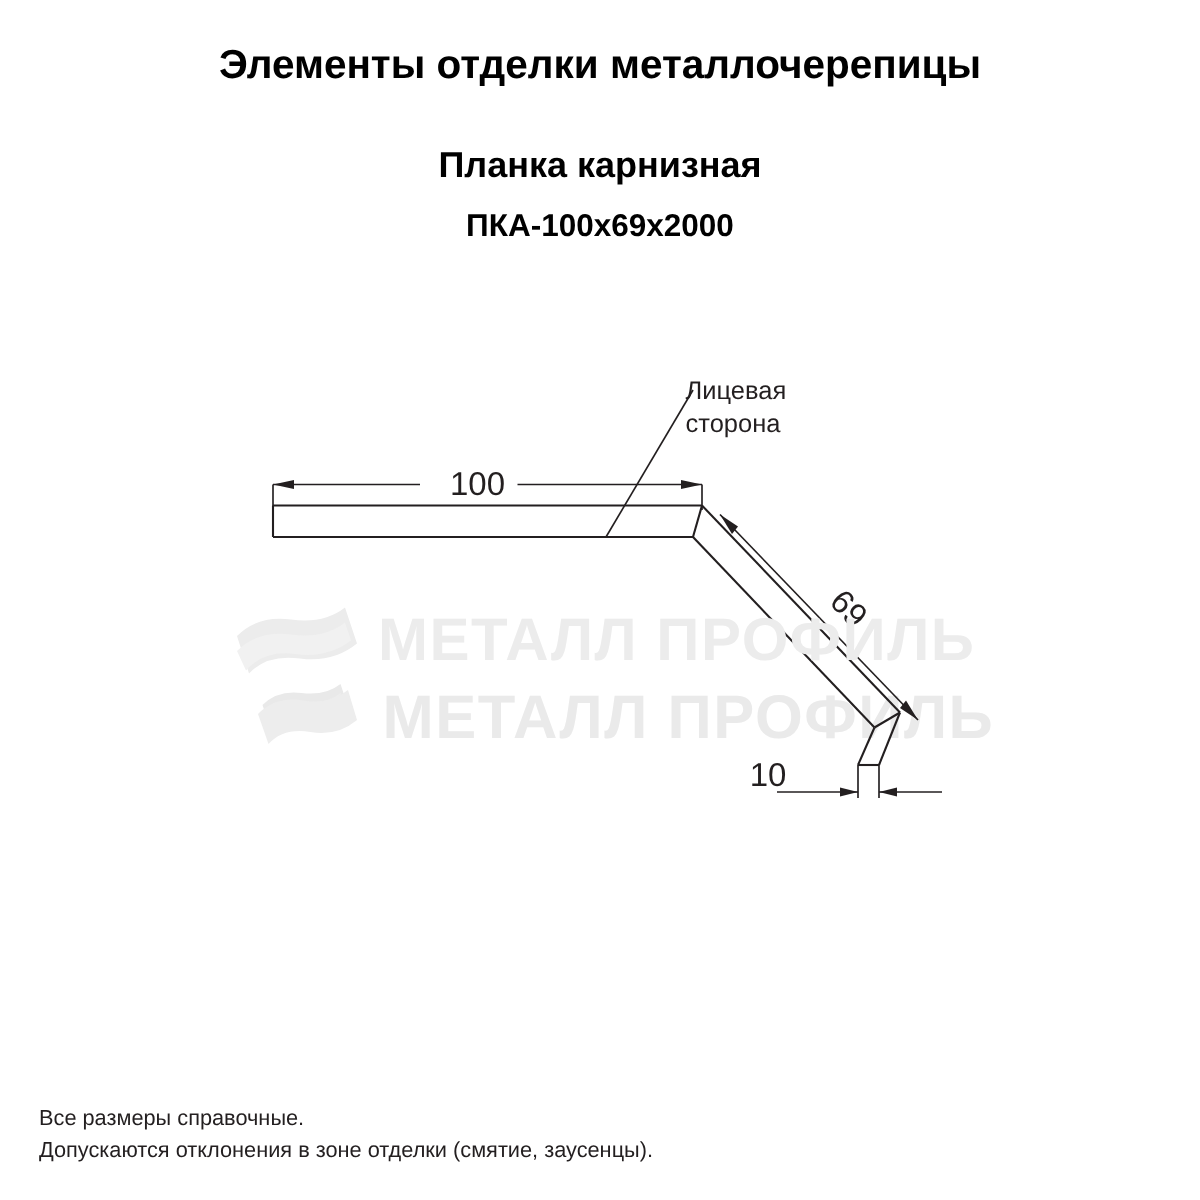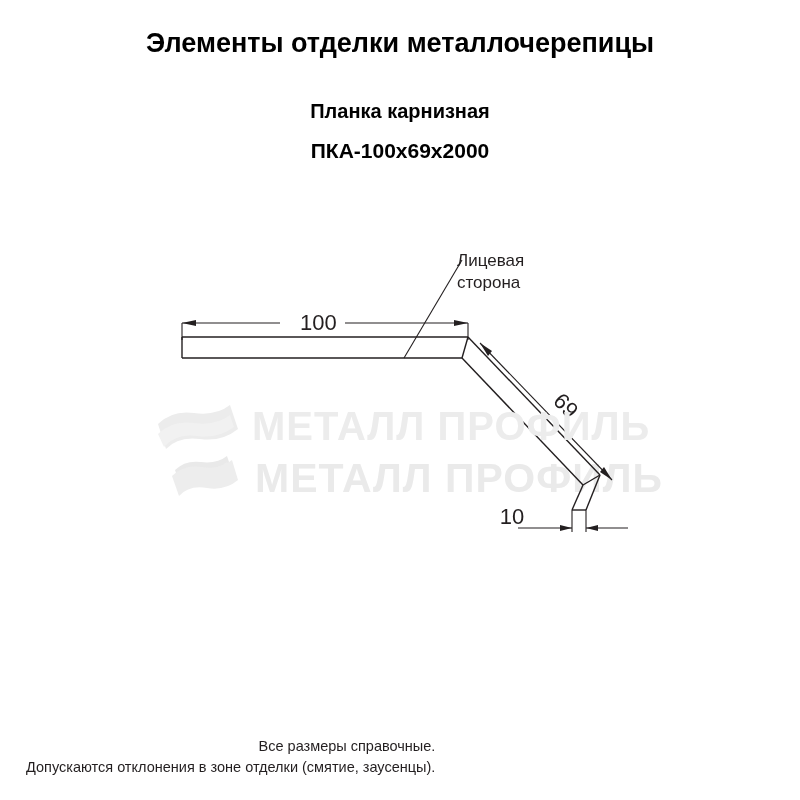--- a/index.html
+++ b/index.html
@@ -32,21 +32,21 @@
     letter-spacing: 0px;
     line-height: 34px;
     color: #000;
   }
   .subtitle {
     position: absolute;
     top: 98px;
     left: 0;
     width: 800px;
     text-align: center;
-    font-size: 20px;
+    font-size: 24px;
     font-weight: bold;
     line-height: 26px;
   }
   .code {
     position: absolute;
     top: 138px;
     left: 0;
     width: 800px;
     text-align: center;
     font-size: 21px;
@@ -71,21 +71,20 @@
   .footer {
     position: absolute;
     left: 26px;
     bottom: 22px;
     font-size: 14.5px;
     line-height: 21px;
     color: #231f20;
   }
   .footer div {
     white-space: nowrap;
-    text-align: right;
   }
   svg { display: block; }
   text { font-family: "Liberation Sans", sans-serif; }
 </style>
 </head>
 <body>
 
 <div class="page">
 
   <div class="title-block">

